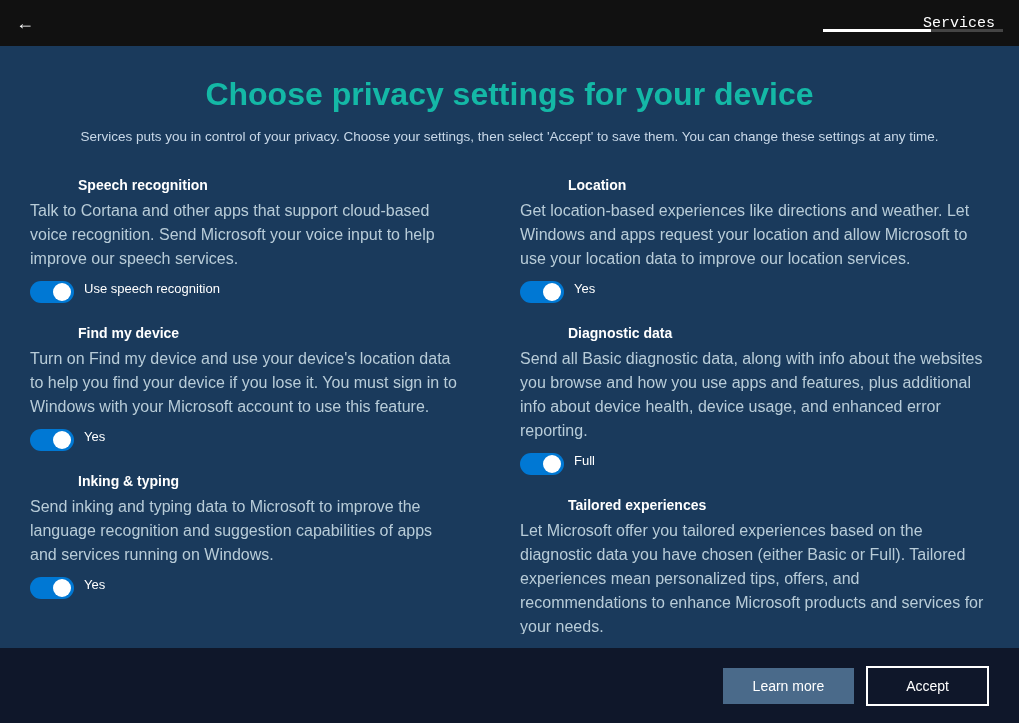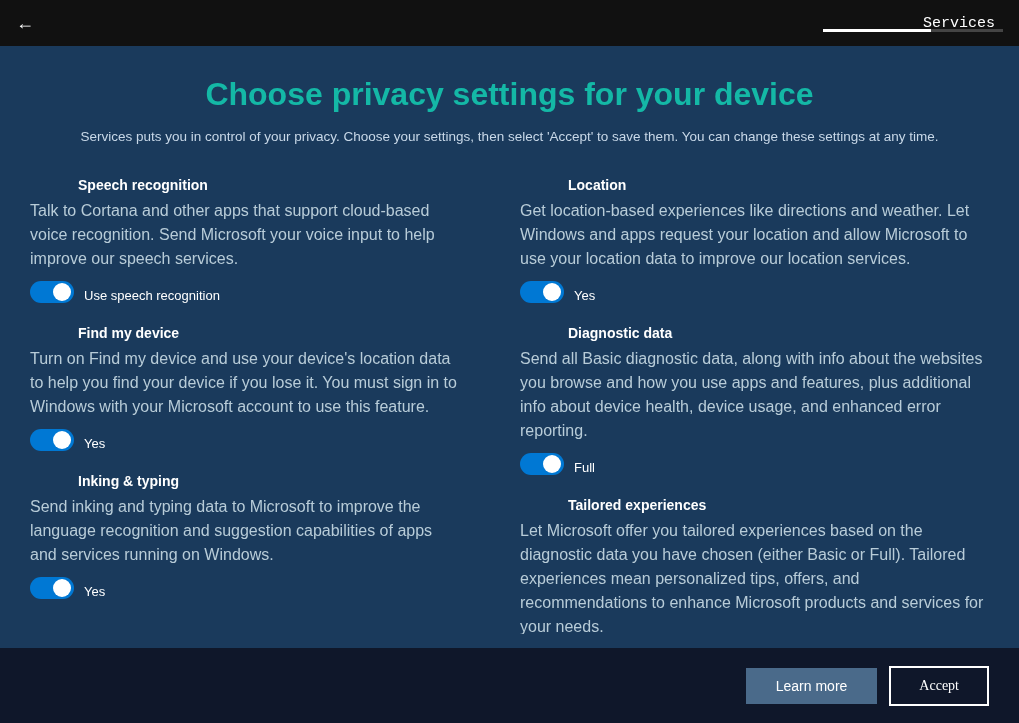--- a/index.html
+++ b/index.html
@@ -115,21 +115,21 @@
 
     .setting-description {
       font-size: 16px;
       color: #b8ccd8;
       line-height: 1.5;
       margin-bottom: 10px;
     }
 
     .toggle-row {
       display: flex;
-      align-items: flex-end;
+      align-items: flex-start;
       gap: 10px;
     }
 
     .toggle {
       width: 44px;
       height: 22px;
       background-color: #0078d4;
       border-radius: 11px;
       position: relative;
       cursor: pointer;
@@ -172,27 +172,27 @@
       padding: 10px 30px;
       background: #4a6a8a;
       border: none;
       color: #ffffff;
       font-size: 14px;
       cursor: pointer;
       font-family: 'Segoe UI', Arial, sans-serif;
     }
 
     .btn-accept {
-      padding: 10px 28px;
+      padding: 10px 38px;
       background: transparent;
       border: 2px solid #ffffff;
       color: #ffffff;
       font-size: 14px;
       cursor: pointer;
-      font-family: Liberation Serif, serif;
+      font-family: Liberation Sans, sans-serif;
     }
 
     .right-inner {
       overflow: hidden;
       height: 100%;
     }
   </style>
 </head>
 <body>
 

